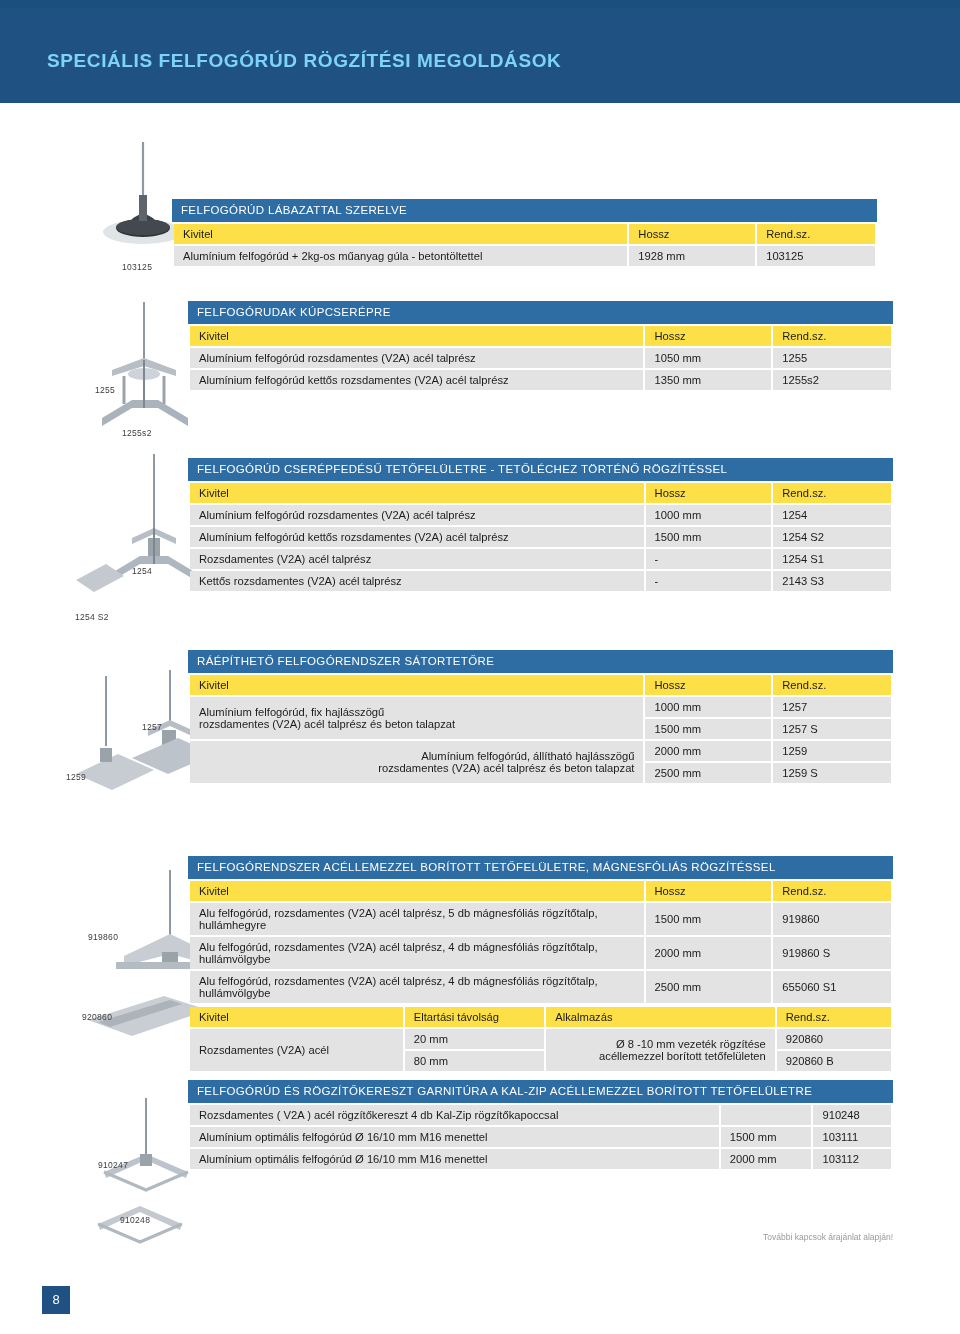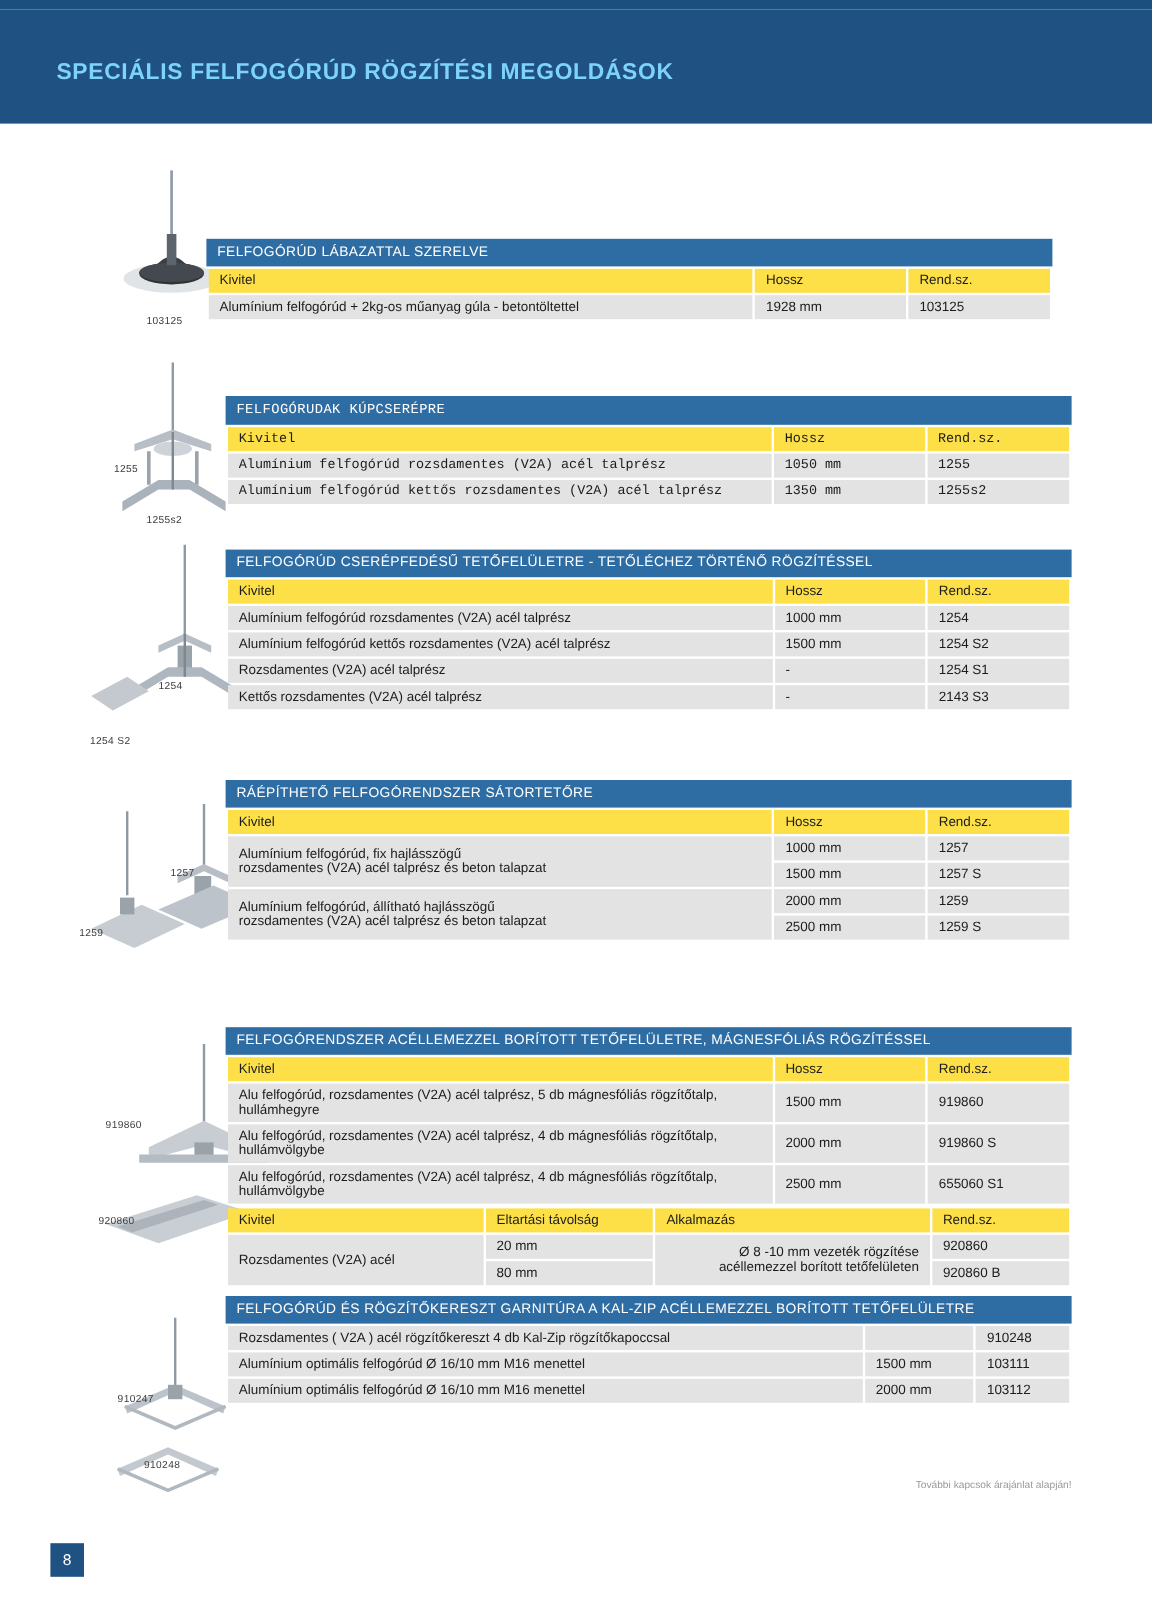--- a/index.html
+++ b/index.html
@@ -156,21 +156,21 @@
       </tr>
       <tr>
         <td>Alumínium felfogórúd + 2kg-os műanyag gúla - betontöltettel</td>
         <td class="c">1928 mm</td>
         <td class="c">103125</td>
       </tr>
     </tbody>
       </table>
   </div>
 
-  <div class="block" style="left:188px;top:330px;width:705px;font-family:Liberation Mono, monospace;">
+  <div class="block" style="left:188px;top:301px;width:705px;">
     <div class="bandtitle">FELFOGÓRUDAK KÚPCSERÉPRE</div>
     <table class="t">
       <tbody>
           <tr class="hrow">
         <th class="hd" style="width:470px">Kivitel</th>
         <th class="hd c" style="width:115px">Hossz</th>
         <th class="hd c" style="width:105px">Rend.sz.</th>
       </tr>
       <tr>
         <td>Alumínium felfogórúd        rozsdamentes (V2A) acél talprész</td>
@@ -232,21 +232,21 @@
         <td rowspan="2" style="white-space:pre-line;">Alumínium felfogórúd, fix hajlásszögű
 rozsdamentes (V2A) acél talprész és beton talapzat</td>
         <td class="c">1000 mm</td>
         <td class="c">1257</td>
       </tr>
       <tr>
         <td class="c">1500 mm</td>
         <td class="c">1257 S</td>
       </tr>
       <tr>
-        <td rowspan="2" style="white-space:pre-line;">Alumínium felfogórúd, állítható hajlásszögű
+        <td rowspan="2" style="white-space:pre-line;text-align:right;">Alumínium felfogórúd, állítható hajlásszögű
 rozsdamentes (V2A) acél talprész és beton talapzat</td>
         <td class="c">2000 mm</td>
         <td class="c">1259</td>
       </tr>
       <tr>
         <td class="c">2500 mm</td>
         <td class="c">1259 S</td>
       </tr>
     </tbody>
       </table>

